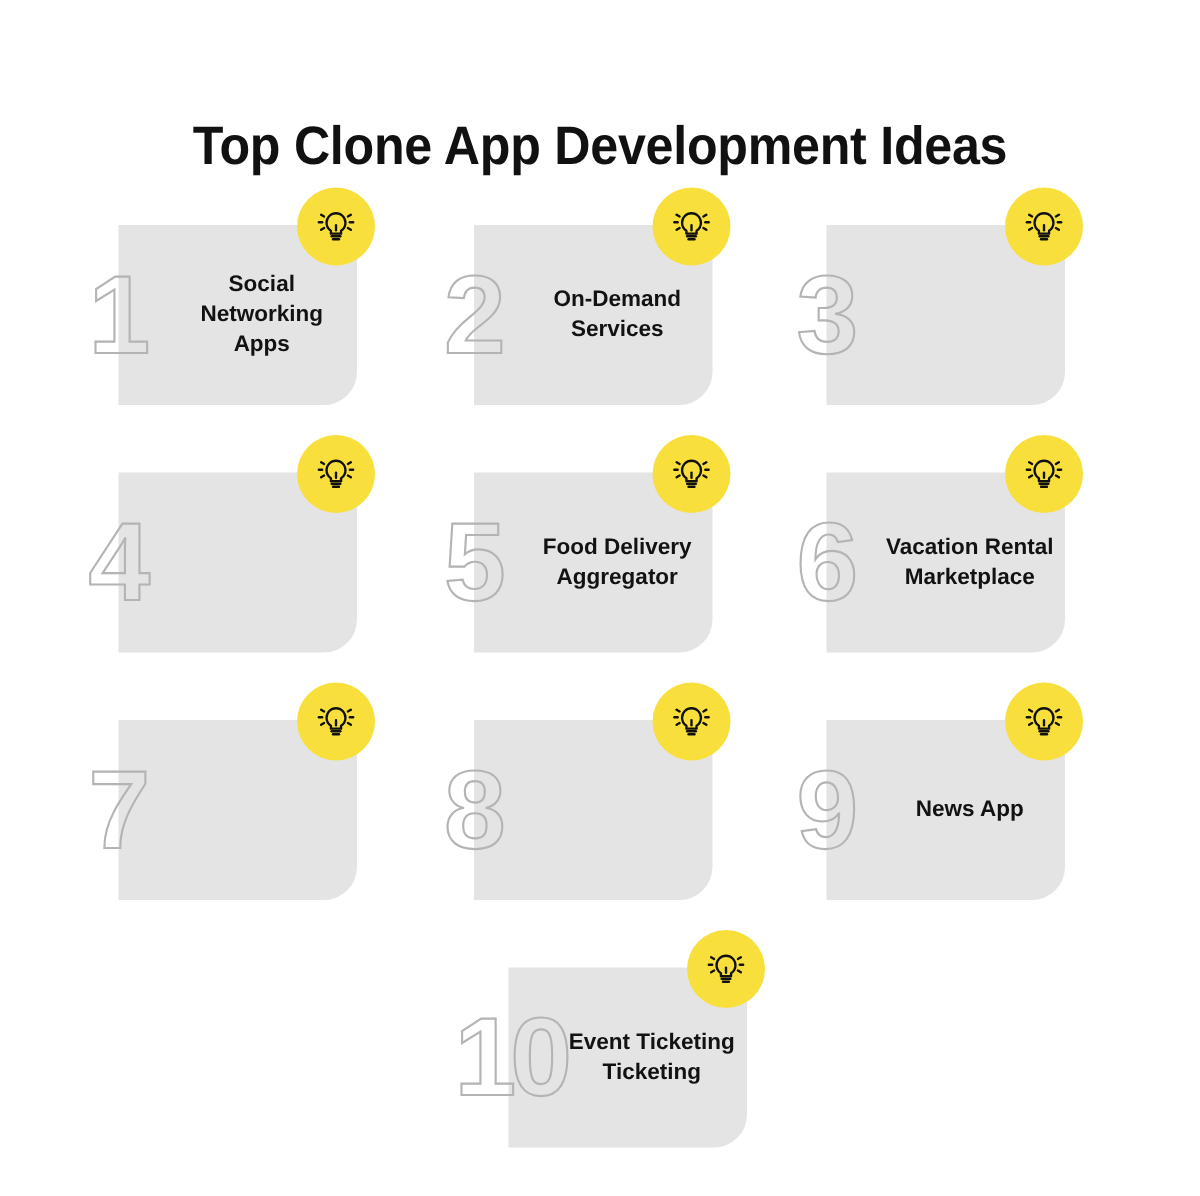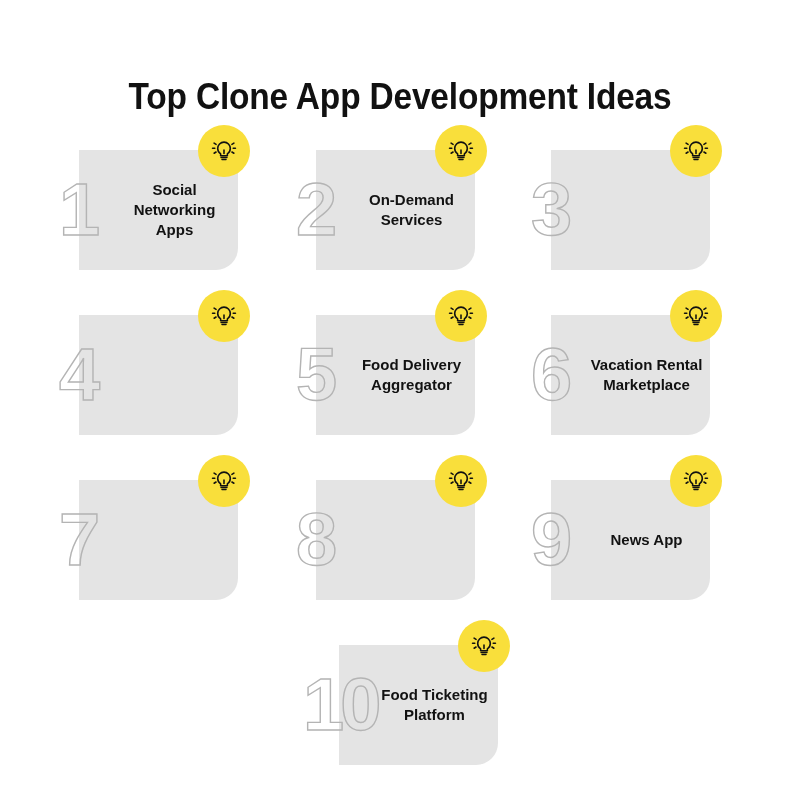--- a/index.html
+++ b/index.html
@@ -343,21 +343,21 @@
     </div>
 
   </div>
 
   <div class="row last">
 
     <div class="card center">
       <div class="card-bg"></div>
       <div class="card-number wide">10</div>
       <div class="card-label">
-          <span>Food Ticketing Platform</span>
+          <span>Event Ticketing Ticketing</span>
         </div>
       <div class="bulb-badge">
         <span>
           <svg width="28" height="28" viewBox="0 0 24 24" fill="none" stroke="#111111" stroke-width="1.35" stroke-linecap="round" stroke-linejoin="round">
             <path d="M9.1 14.4c-1.5-1-2.5-2.7-2.5-4.6a5.4 5.4 0 1 1 10.8 0c0 1.9-1 3.6-2.5 4.6v1.7h-5.8z"></path>
             <line x1="9.5" y1="17.6" x2="14.5" y2="17.6"></line>
             <line x1="10.3" y1="19.3" x2="13.7" y2="19.3"></line>
             <line x1="2.2" y1="9.6" x2="4.1" y2="9.6"></line>
             <line x1="19.9" y1="9.6" x2="21.8" y2="9.6"></line>
             <line x1="3.5" y1="5.3" x2="5.2" y2="6.3"></line>

